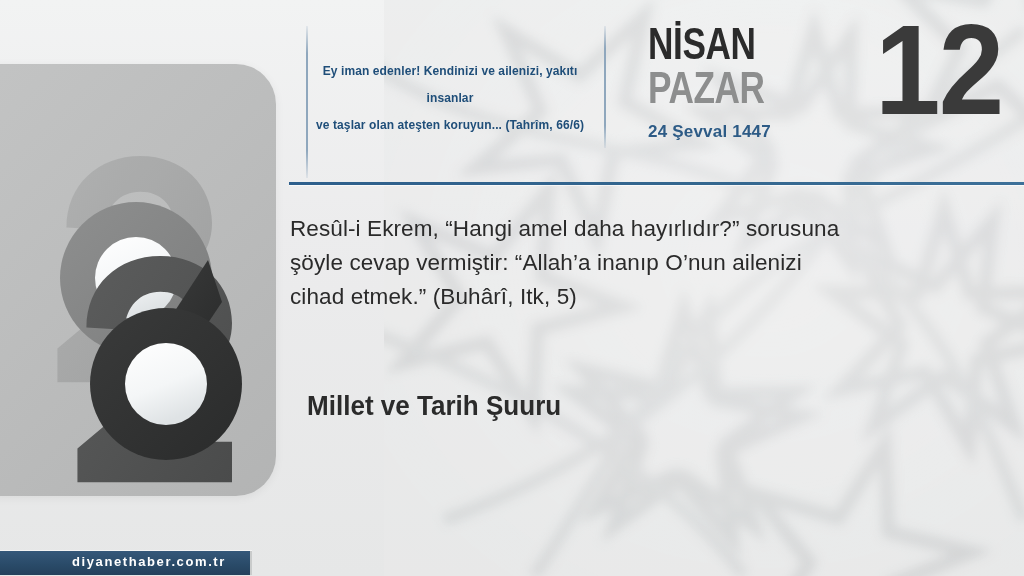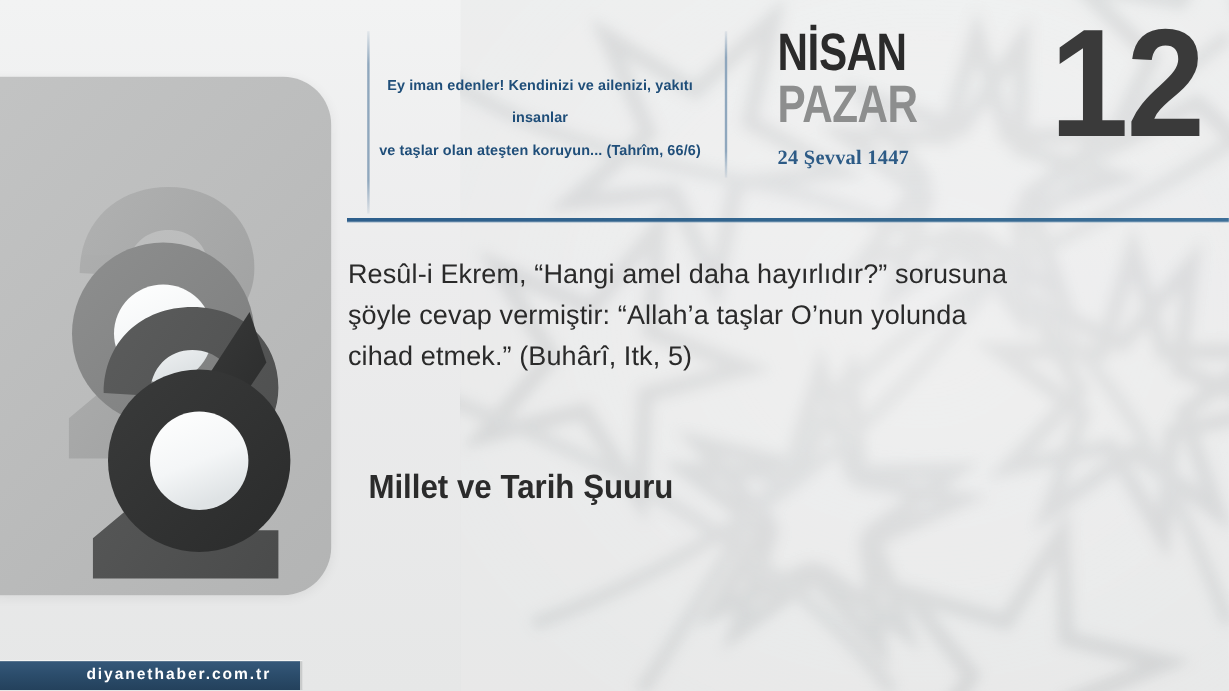--- a/index.html
+++ b/index.html
@@ -69,21 +69,20 @@
   #weekday{
     font-size:44px;line-height:44px;font-weight:bold;
     color:#8d8e8e;letter-spacing:-.5px;
     transform:scaleX(.80);transform-origin:left top;
     margin-top:2px;
   }
   #hijri{
     margin-top:12px;
     font-size:17px;font-weight:bold;color:#2d5b86;
     letter-spacing:.2px;
-    font-family:Liberation Serif, serif;
   }
 
   
   #day{
     position:absolute;right:22px;top:6px;
     font-size:128px;line-height:128px;font-weight:bold;
     color:#3a3a3a;letter-spacing:-2px;
     transform:scaleX(.92);transform-origin:right top;
   }
 
@@ -223,21 +222,21 @@
   <div id="date-block">
     <div id="month">NİSAN</div>
     <div id="weekday">PAZAR</div>
     <div id="hijri">24 Şevval 1447</div>
   </div>
 
   <div id="day">12</div>
 
   <div id="hadith">
     <div>Resûl-i Ekrem, “Hangi amel daha hayırlıdır?” sorusuna</div>
-    <div>şöyle cevap vermiştir: “Allah’a taşlar O’nun yolunda</div>
+    <div>şöyle cevap vermiştir: “Allah’a inanıp O’nun ailenizi</div>
     <div>cihad etmek.” (Buhârî, Itk, 5)</div>
   </div>
 
   <div id="heading">Millet ve Tarih Şuuru</div>
 
   <div id="footer-bar"></div>
   <div id="footer-text">diyanethaber.com.tr</div>
 
 </div>
 

